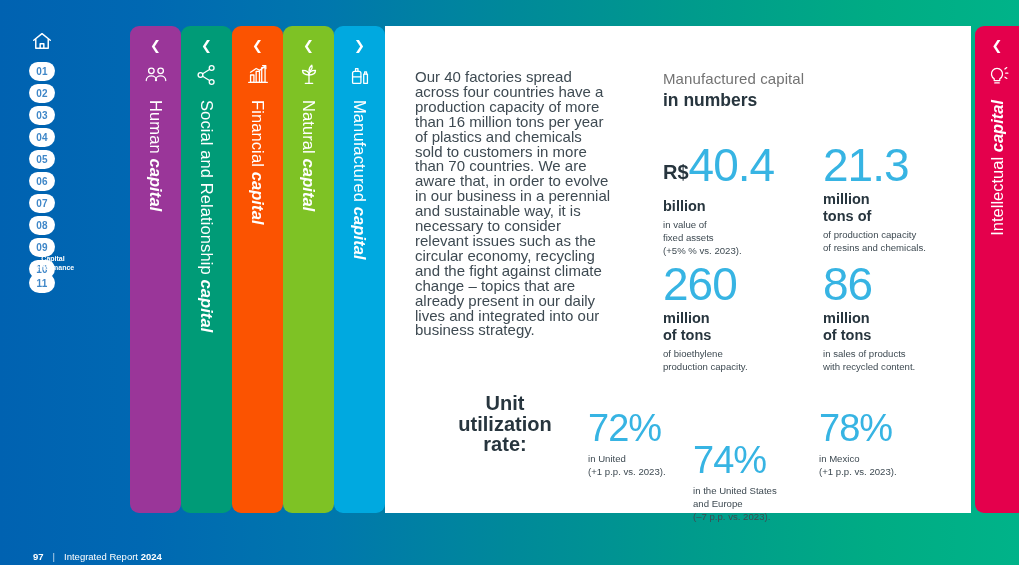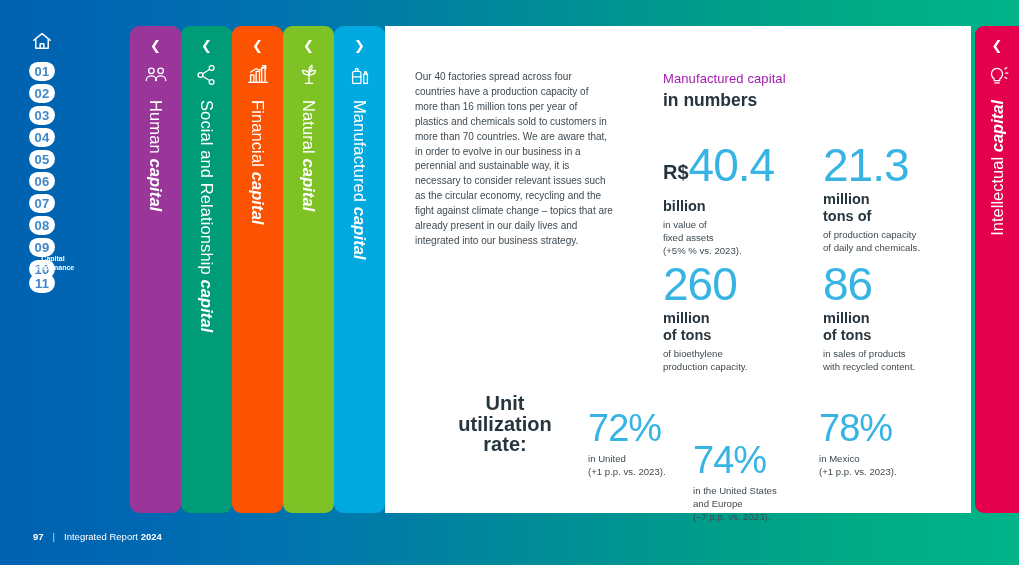--- a/index.html
+++ b/index.html
@@ -34,21 +34,21 @@
   .rail-home svg { width: 22px; height: 22px; display: block; }
   .rail-list {
     position: absolute; left: 29px; top: 62px;
     display: flex; flex-direction: column; gap: 3px;
   }
   .rail-num {
     width: 26px; height: 19px;
     background: #ffffff;
     border-radius: 11px 11px 13px 13px;
     color: #3f87c8;
-    font-size: 13px;
+    font-size: 10px;
     font-weight: 700;
     display: flex; align-items: center; justify-content: center;
     letter-spacing: .2px;
     cursor: pointer;
   }
   .rail-caption {
     position: absolute; left: 22px; top: 255px;
     width: 62px;
     color: #ffffff;
     font-size: 7px;
@@ -134,29 +134,29 @@
     left: 385px; top: 26px;
     width: 586px; height: 487px;
     background: #ffffff;
     z-index: 5;
   }
 
   .body-copy {
     position: absolute;
     left: 30px; top: 44px;
     width: 198px;
-    font-size: 10px;
+    font-size: 15px;
     line-height: 14.9px;
     color: #3e4a52;
   }
 
   .numbers-head {
     position: absolute; left: 278px; top: 42px;
   }
-  .nh1 { font-size: 13px; color: #a21caf; line-height: 22px; letter-spacing: .1px; }
+  .nh1 { font-size: 15px; color: #737373; line-height: 22px; letter-spacing: .1px; }
   .nh2 { font-size: 17.5px; color: #27353e; font-weight: 700; line-height: 21px; }
 
   .stat { position: absolute; }
   .stat .big {
     color: #37b4e3;
     font-size: 46px;
     line-height: 46px;
     letter-spacing: -1px;
     font-weight: 300;
     white-space: nowrap;
@@ -203,21 +203,21 @@
   }
   .pstat .note {
     color: #3e4a52; font-size: 9.6px; line-height: 13.2px; margin-top: 4px;
   }
   #p1 { left: 203px; }
   #p2 { left: 308px; margin-top: 32px; }
   #p3 { left: 434px; }
 
   
   #footer {
-    position: absolute; left: 33px; top: 531px;
+    position: absolute; left: 33px; top: 551px;
     display: flex; align-items: center; gap: 9px;
     color: #ffffff; font-size: 9.5px; z-index: 6;
   }
   #footer .pg { font-weight: 700; }
   #footer .bar { opacity: .75; }
   #footer .ttl { font-weight: 400; }
   #footer .ttl b { font-weight: 700; }
 </style>
 </head>
 <body>
@@ -358,21 +358,21 @@
   </div>
 
   <div class="stat" id="s2">
     <div class="big">21.3</div>
     <div class="unit">
       <div>million</div>
       <div>tons of</div>
     </div>
     <div class="note">
       <div>of production capacity</div>
-      <div>of daily and chemicals.</div>
+      <div>of resins and chemicals.</div>
     </div>
   </div>
 
   <div class="stat" id="s3">
     <div class="big">260</div>
     <div class="unit">
       <div>million</div>
       <div>of tons</div>
     </div>
     <div class="note">

